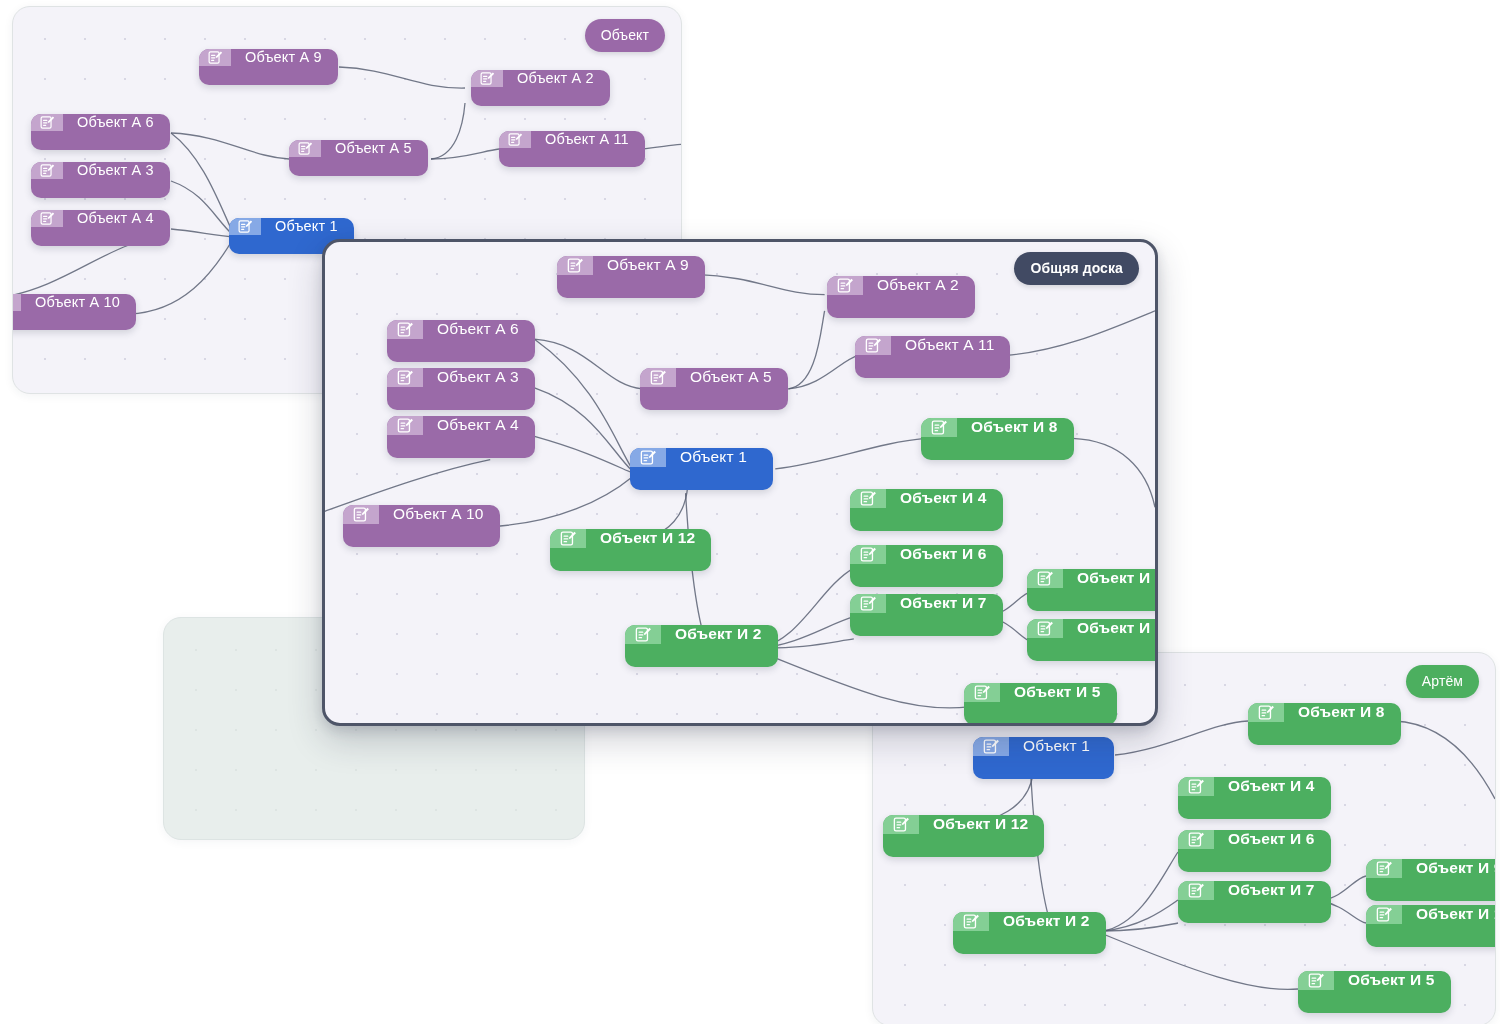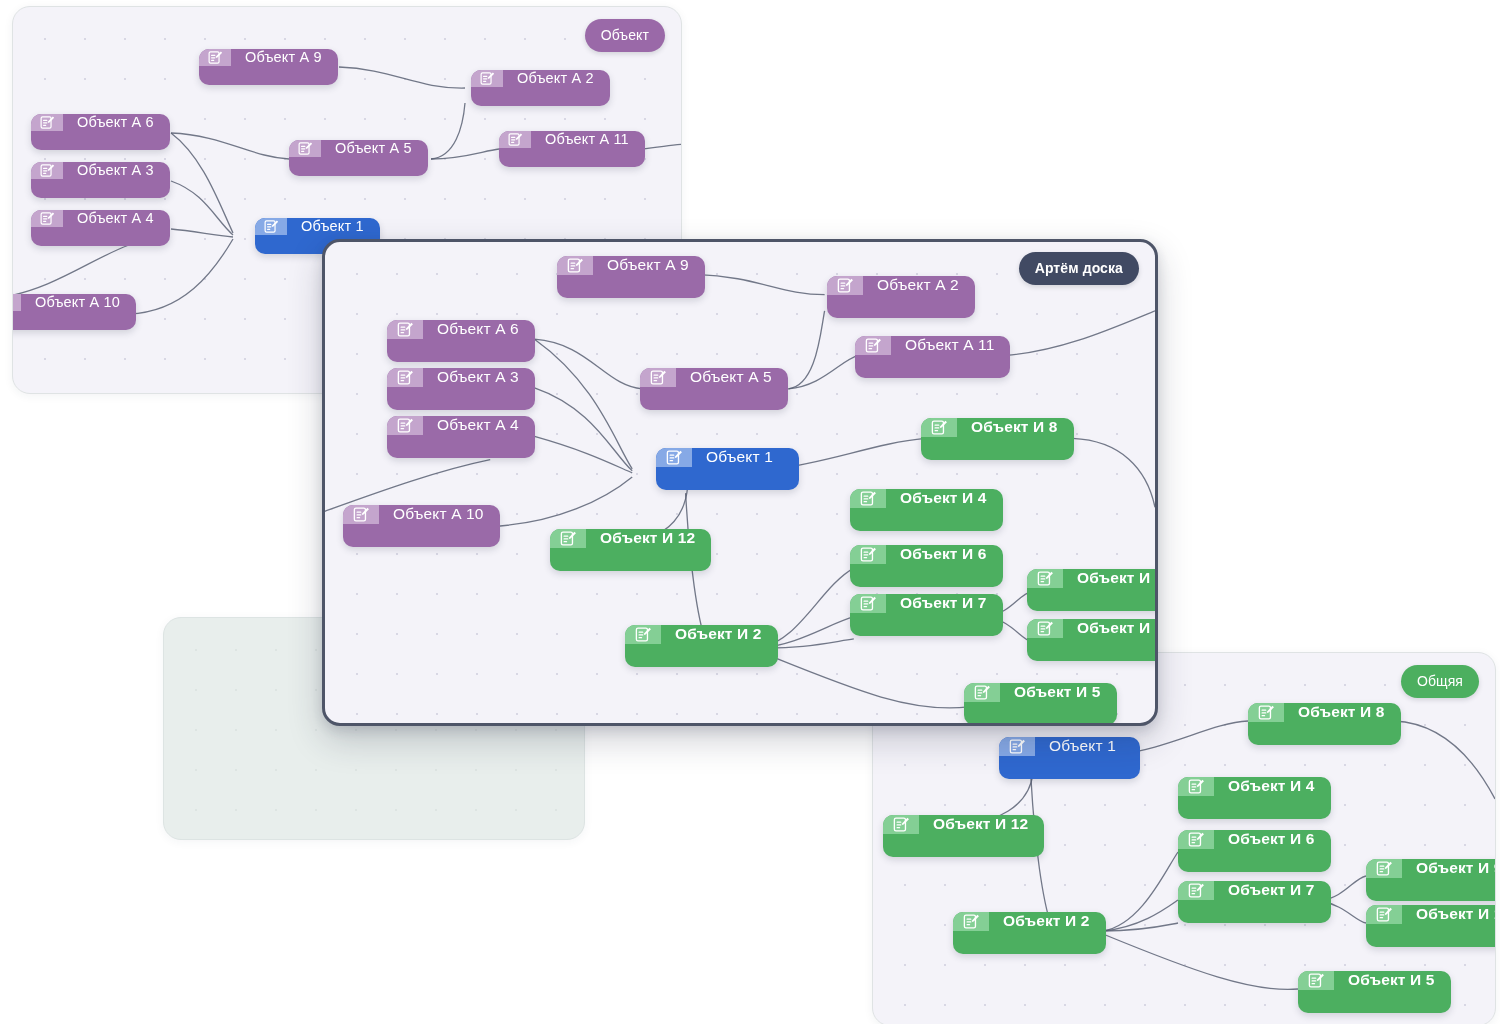--- a/index.html
+++ b/index.html
@@ -87,21 +87,21 @@
     display:flex;align-items:center;
     padding:0 16px 0 14px;
     color:#ffffff;
     font-size:14.5px;
     letter-spacing:.15px;
   }
   .node.purple{background:#9a6aa8;}
   .node.purple .ico{background:#c4a5cd;}
   .node.green{background:#4caf60;font-weight:bold;}
   .node.green .ico{background:#84cf95;}
-  .node.blue{background:#2f68cf;margin-left:26px;}
+  .node.blue{background:#2f68cf;}
   .node.blue .ico{background:#86a9e6;}
   .node.big{height:42px;}
   .node.big .ico{width:36px;flex:0 0 36px;}
   .node.big .ico svg{width:19px;height:19px;}
   .node.big .lbl{font-size:15.5px;}
 </style>
 </head>
 <body>
 
 <div class="stage">
@@ -472,21 +472,21 @@
               <rect x="3" y="4" width="14" height="16" rx="2"></rect>
               <line x1="6.5" y1="9" x2="11" y2="9"></line>
               <line x1="6.5" y1="12.5" x2="11" y2="12.5"></line>
               <line x1="6.5" y1="16" x2="9.5" y2="16"></line>
               <path d="M19.5 3.4 L21.4 5.3 L14.7 12 L12.4 12.6 L13 10.3 Z" fill="#ffffff" stroke="none"></path>
             </svg>
           </span>
         <span class="lbl">Объект И 5</span>
       </div>
     </div>
-    <div class="badge dark" style="right:16px;top:10px">Артём доска</div>
+    <div class="badge dark" style="right:16px;top:10px">Общяя доска</div>
   </div>
 
   <div class="board plain" id="board-ivan">
     <div class="canvas">
       <svg class="links" viewBox="0 0 622 372" preserveAspectRatio="none">
         <path d="M242,102 C 296,96 338,70 375,68"></path>
         <path d="M521,68 C 570,70 602,108 622,146"></path>
         <path d="M160,120 C 156,156 120,168 94,172"></path>
         <path d="M158,126 C 162,196 170,248 178,272"></path>
         <path d="M230,278 C 268,272 292,218 305,199"></path>
@@ -611,16 +611,16 @@
               <rect x="3" y="4" width="14" height="16" rx="2"></rect>
               <line x1="6.5" y1="9" x2="11" y2="9"></line>
               <line x1="6.5" y1="12.5" x2="11" y2="12.5"></line>
               <line x1="6.5" y1="16" x2="9.5" y2="16"></line>
               <path d="M19.5 3.4 L21.4 5.3 L14.7 12 L12.4 12.6 L13 10.3 Z" fill="#ffffff" stroke="none"></path>
             </svg>
           </span>
         <span class="lbl">Объект И 5</span>
       </div>
     </div>
-    <div class="badge green" style="right:16px;top:12px">Общяя</div>
+    <div class="badge green" style="right:16px;top:12px">Артём</div>
   </div>
 
 </div>
 
 </body></html>

